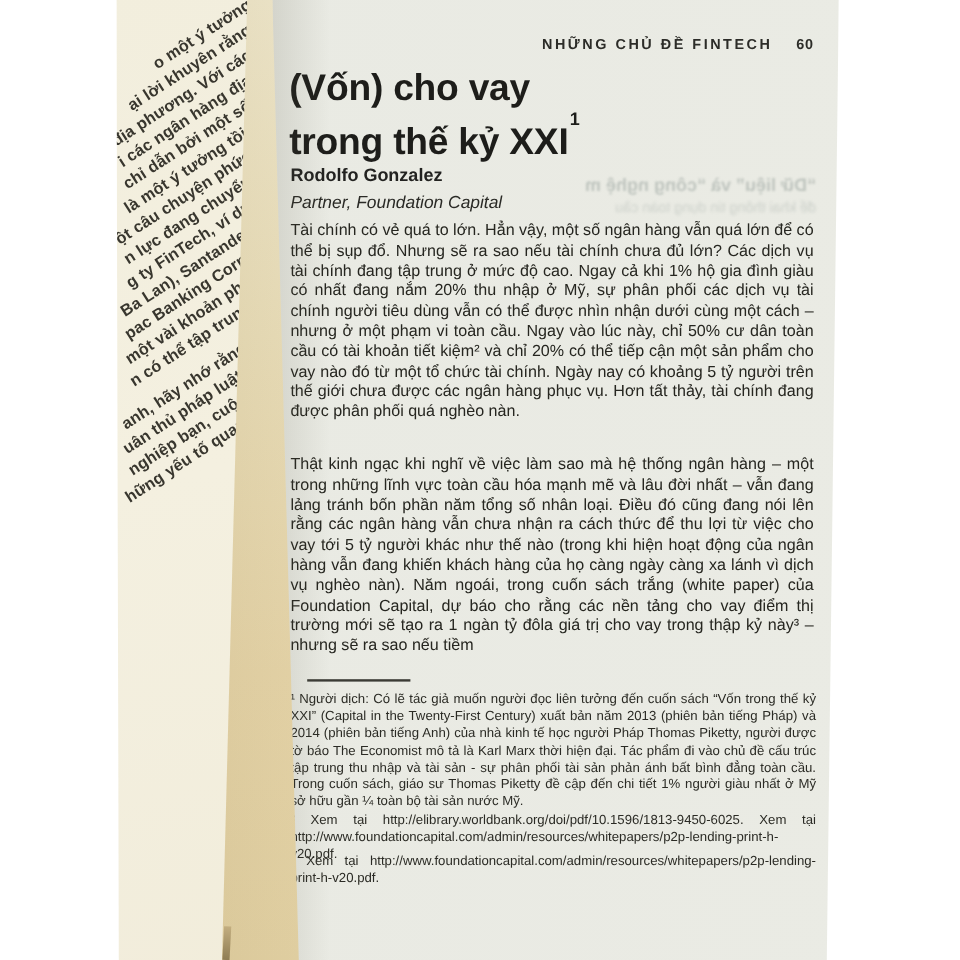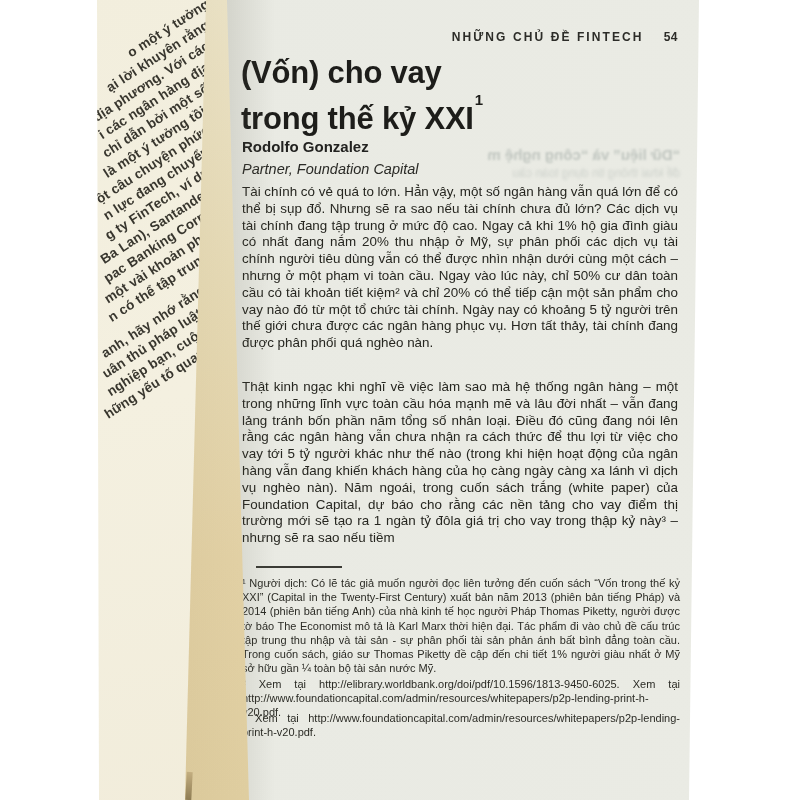--- a/index.html
+++ b/index.html
@@ -129,21 +129,21 @@
         <div class="left-line">n có thể tập trung</div>
       </div>
   </div>
 
   <div class="page-edge"></div>
   <div class="edge-slit"></div>
 
   <div class="main-page">
 
     <div class="running-head">
-      <span>NHỮNG CHỦ ĐỀ FINTECH</span><span class="pageno">54</span>
+      <span>NHỮNG CHỦ ĐỀ FINTECH</span><span class="pageno">60</span>
     </div>
 
     <div class="ghost-line ghost-1">“Dữ liệu” và “công nghệ m</div>
     <div class="ghost-line ghost-2">để khai thông tin dụng toàn cầu</div>
 
     <div class="article-title">
       <span>(Vốn) cho vay</span><br>
       <span>trong thế kỷ XXI</span><sup>1</sup>
     </div>
 

